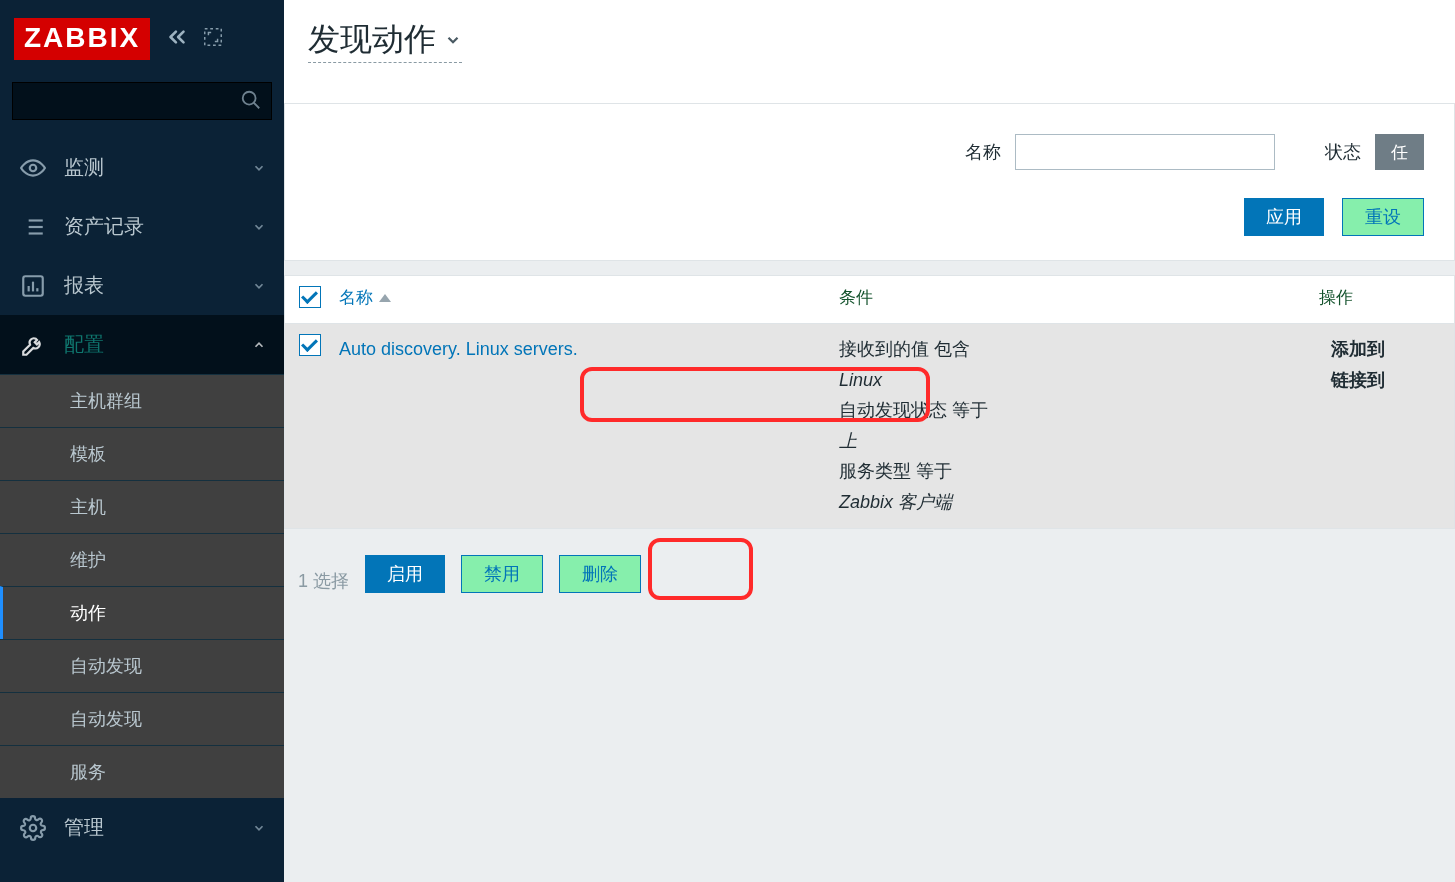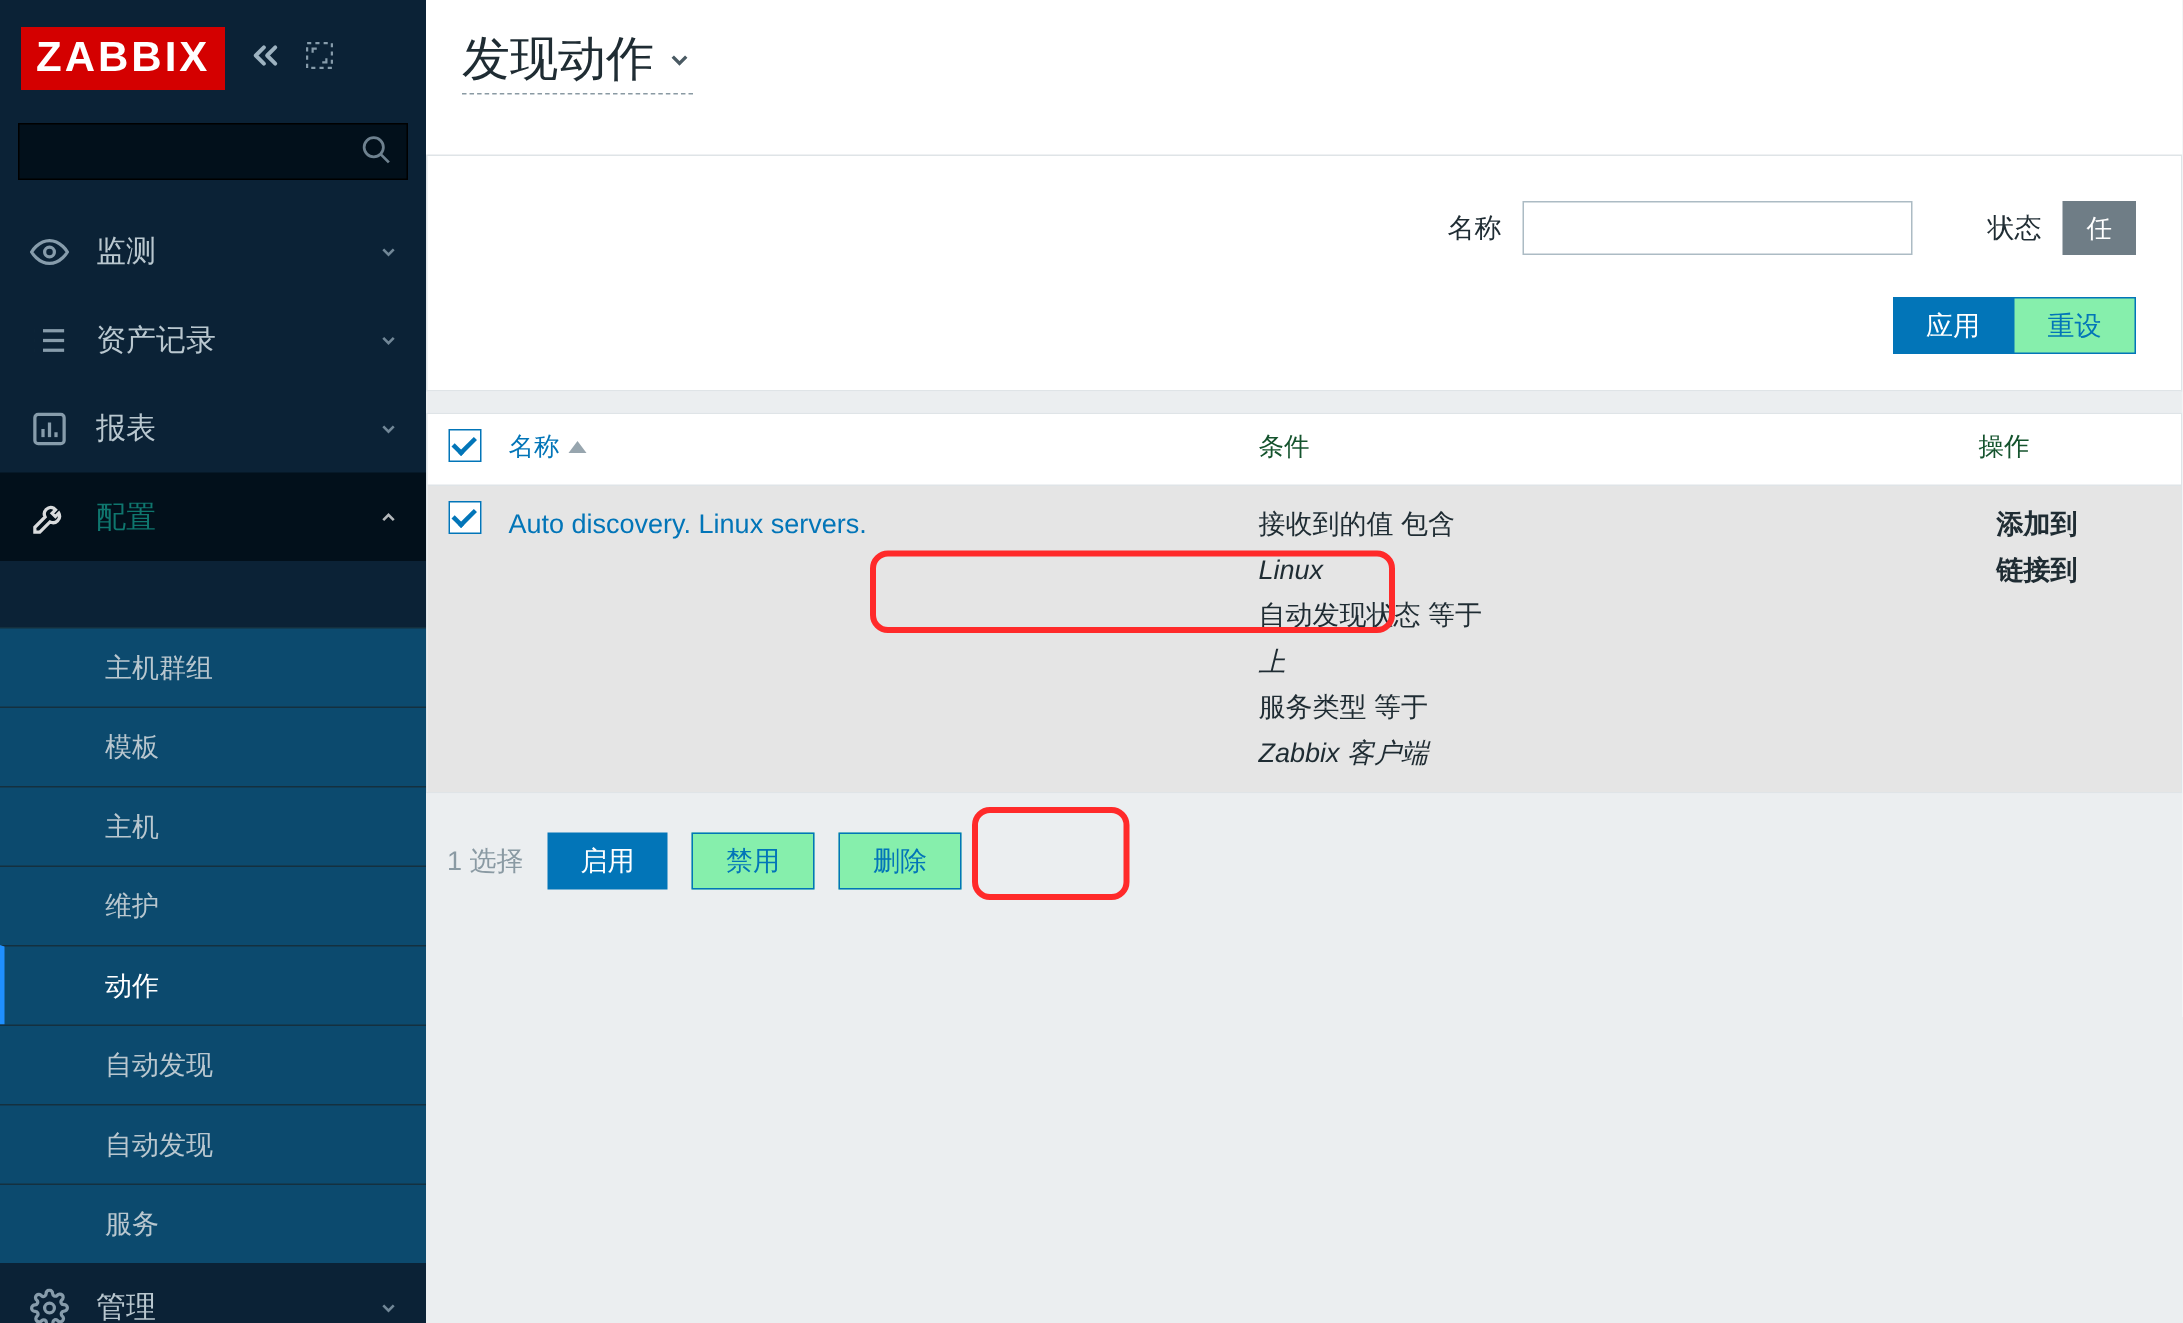--- a/index.html
+++ b/index.html
@@ -66,22 +66,21 @@
     gap: 18px;
     position: relative;
   }
   .sb-item .ic { width: 26px; height: 26px; flex-shrink: 0; opacity: .85; }
   .sb-item .lab { flex: 1; }
   .sb-item .chev { width: 14px; height: 14px; opacity: .7; }
   .sb-item.expanded { background: #02101b; color: #0f766e; }
   .sb-item.expanded .chev { transform: rotate(180deg); }
 
   .sb-sub {
-    background: #0c4a6e;
-    margin-top: 44px;
+    background: #404040;
   }
   .sb-sub a {
     display: block;
     padding: 14px 18px 14px 70px;
     color: #b9c7cf;
     font-size: 18px;
     border-top: 1px solid #14303f;
     cursor: pointer;
     text-decoration: none;
   }
@@ -149,20 +148,21 @@
     height: 36px;
     background: #6f7d86;
     color: #fff;
     border: none;
     padding: 0 16px;
     font-size: 17px;
     cursor: pointer;
   }
   .filter-row2 {
     display: flex;
+    gap: 18px;
     justify-content: flex-end;
     padding-right: 10px;
   }
   .btn-blue {
     background: #0275b8;
     color: #fff;
     border: none;
     height: 38px;
     padding: 0 22px;
     font-size: 18px;
@@ -253,21 +253,21 @@
     left: 364px;
     top: 538px;
     width: 105px;
     height: 62px;
   }
   .rel { position: relative; }
 
   
   .bulkbar {
     display: flex;
-    align-items: center;
+    align-items: flex-end;
     gap: 16px;
     padding: 26px 0 0 14px;
     font-size: 18px;
   }
   .bulkbar .sel { color: #8a9aa3; }
 </style>
 </head>
 <body>
 
 <aside class="sidebar">

